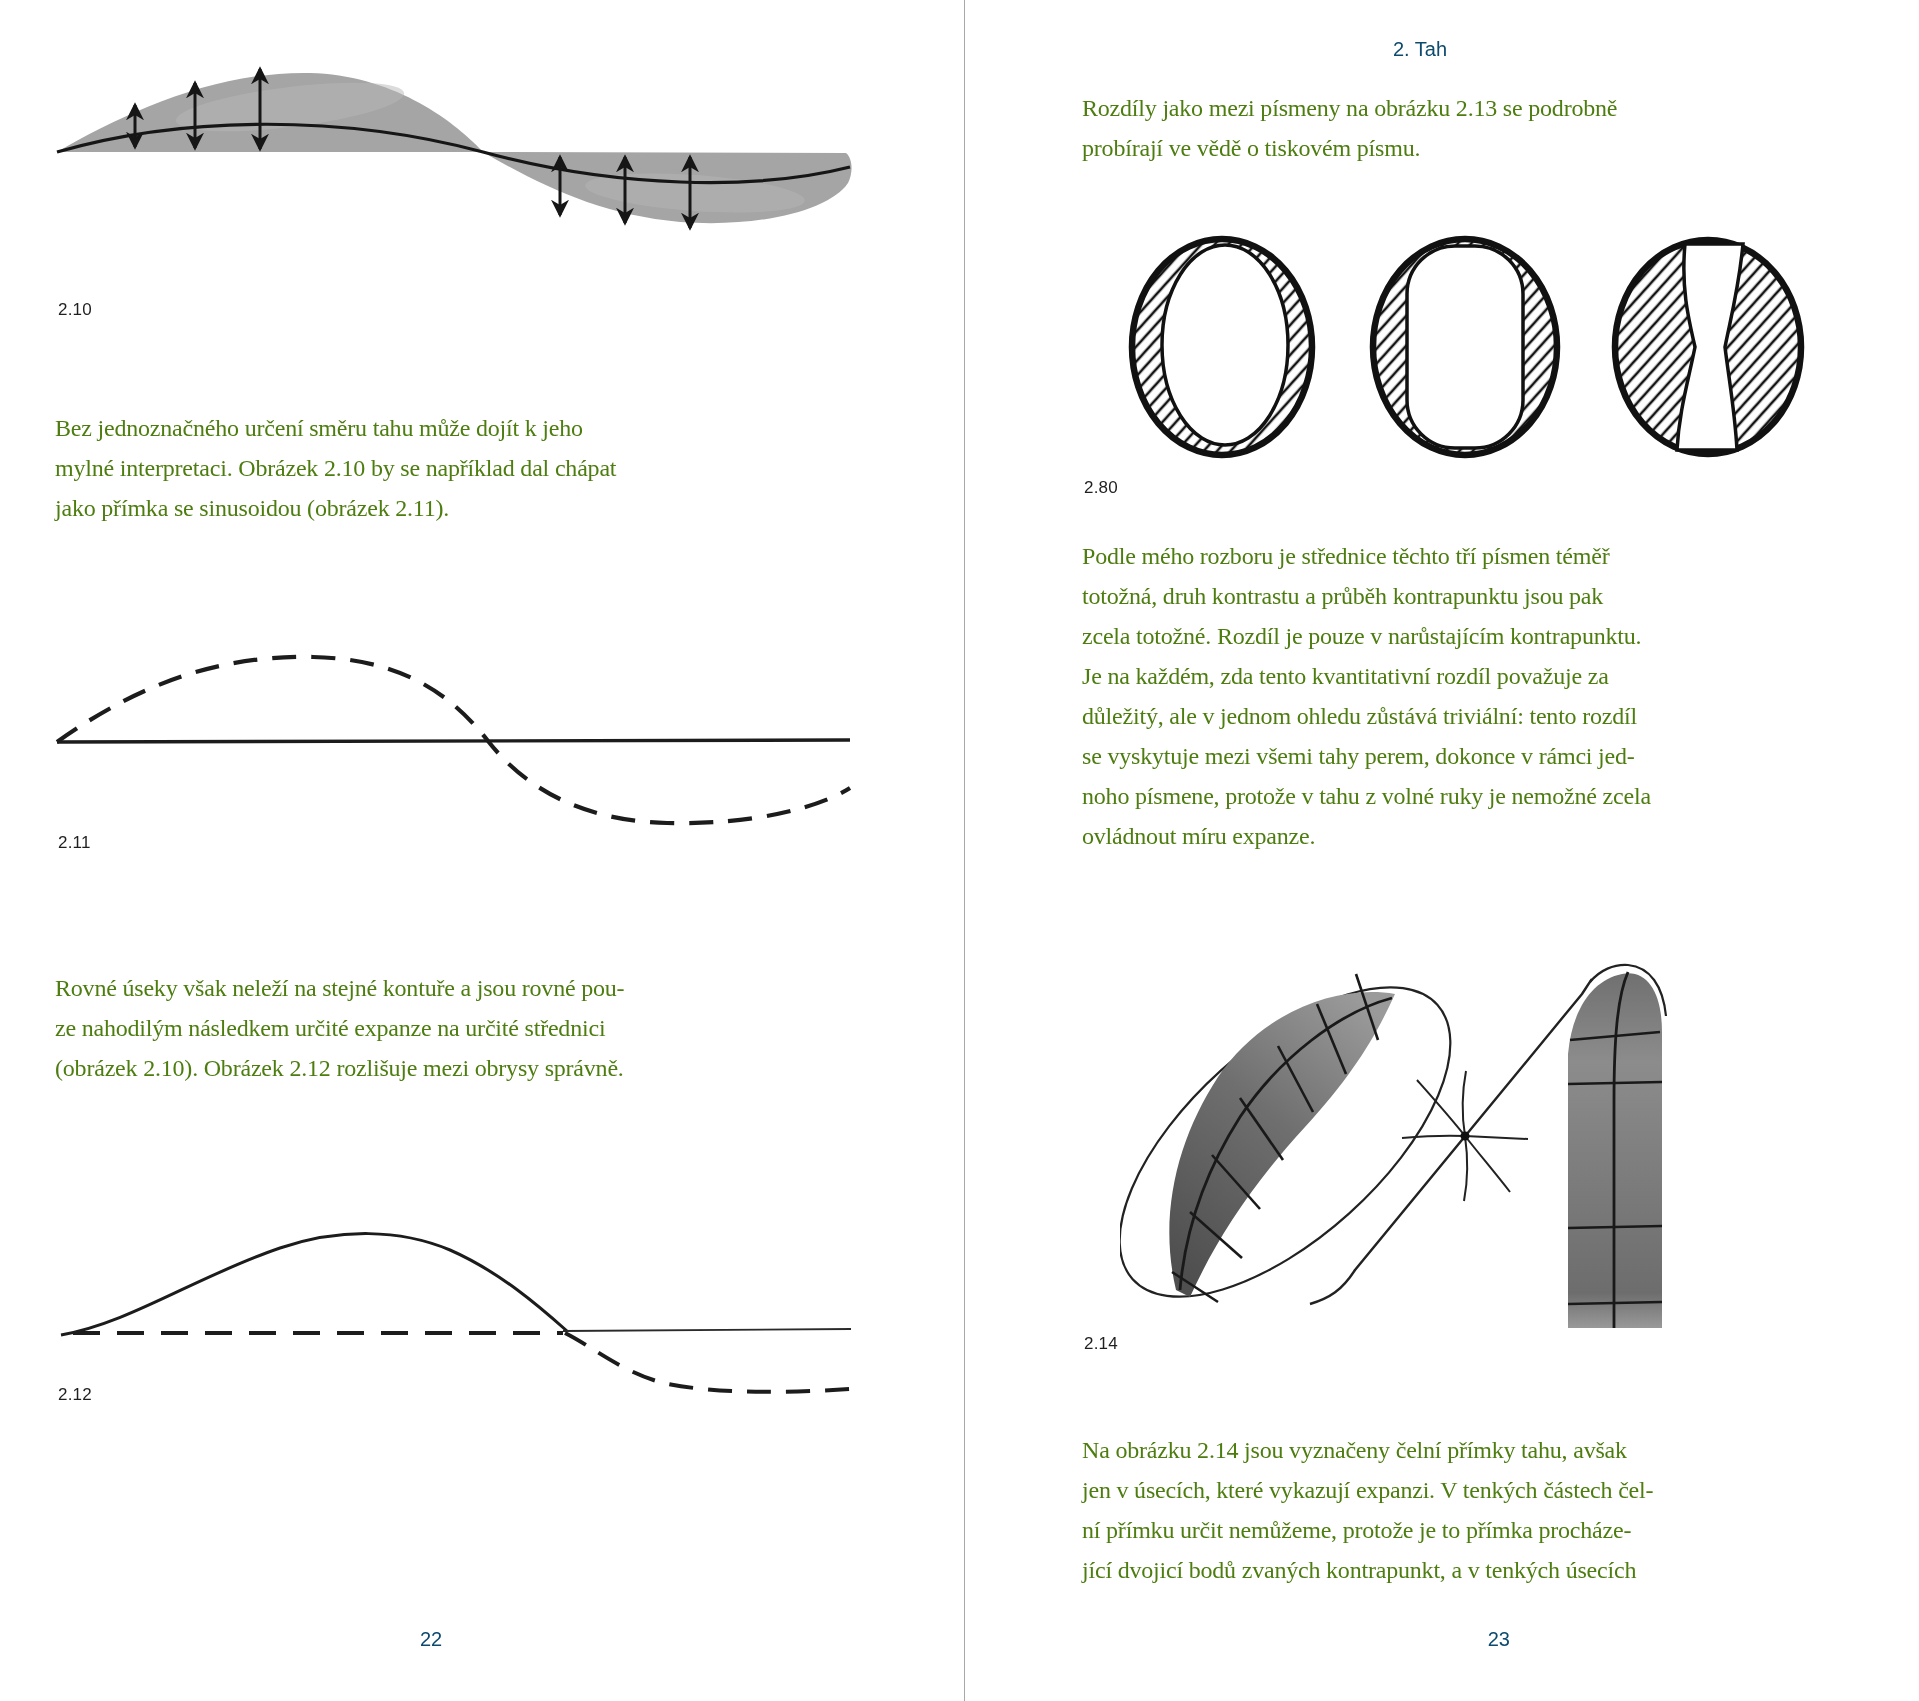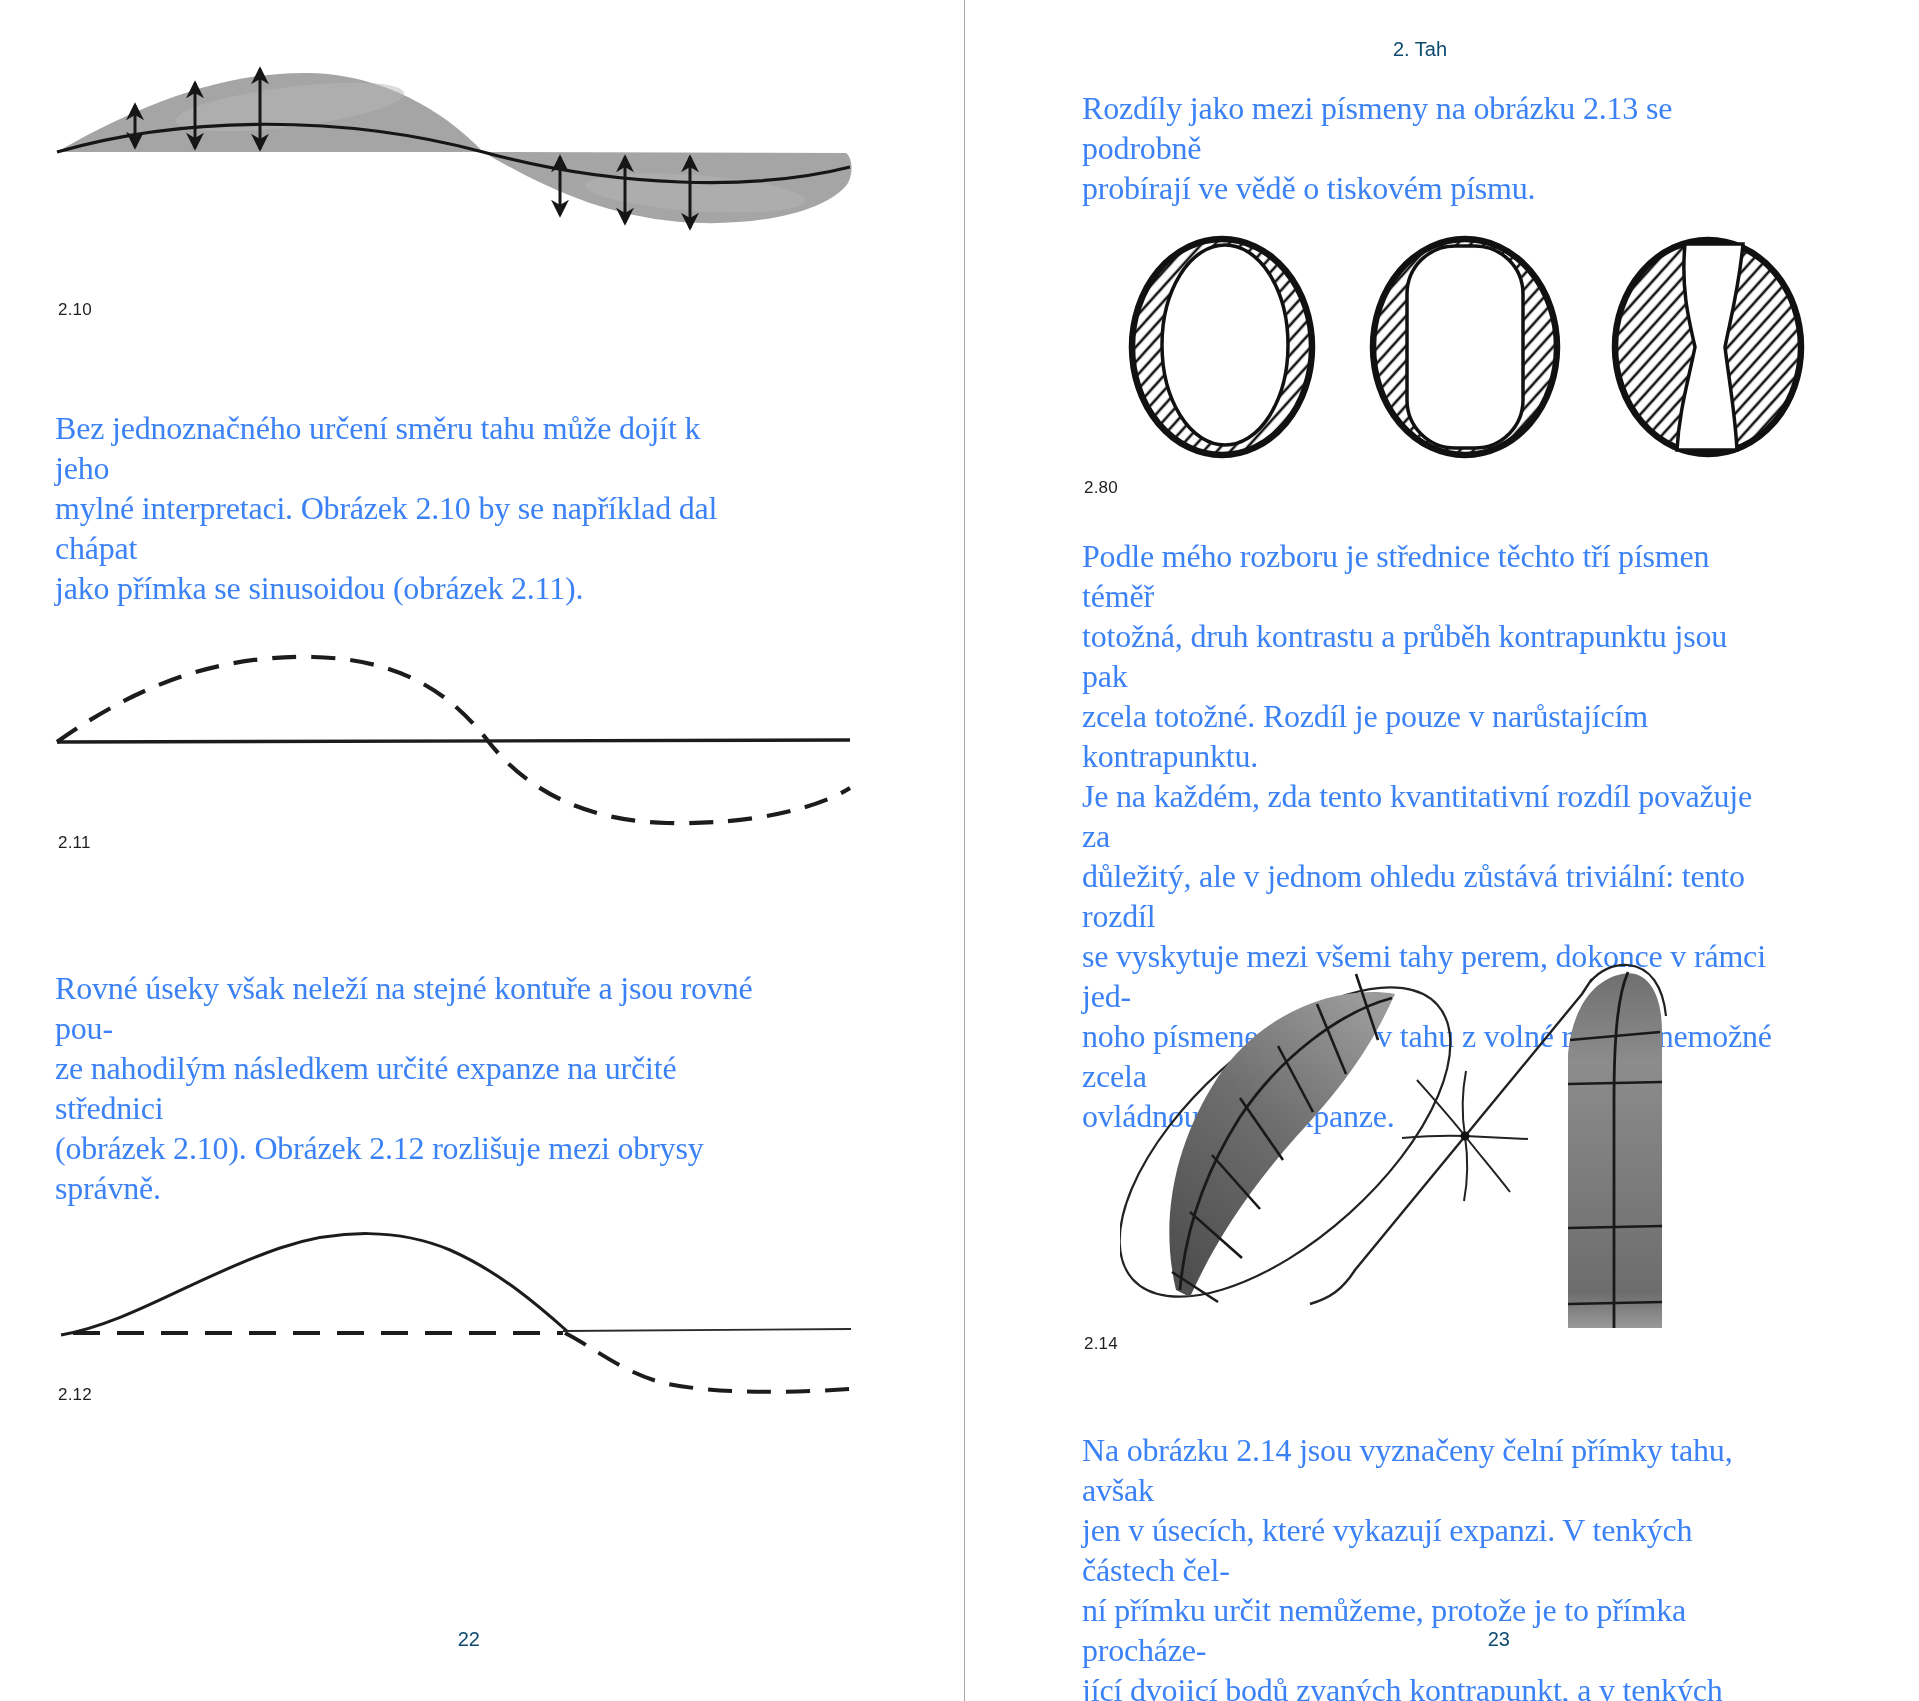--- a/index.html
+++ b/index.html
@@ -3,22 +3,22 @@
 <meta charset="utf-8">
 <style>
   html,body{margin:0;padding:0;}
   body{
     width:1919px;height:1701px;background:#ffffff;position:relative;
     font-family:"Liberation Serif","DejaVu Serif",serif;color:#161616;
     overflow:hidden;
   }
   .abs{position:absolute;}
   .para{
-    font-size:32px;line-height:40px;white-space:pre-line;
-    letter-spacing:-0.2px;color:#3b82f6;
+    font-size:24px;line-height:40px;white-space:pre-line;
+    letter-spacing:-0.2px;color:#4d7c0f;
   }
   .caption{
     font-family:"Liberation Sans","DejaVu Sans",sans-serif;
     font-size:17px;color:#1f1f1f;letter-spacing:0.2px;
   }
   .pagenum,.runhead{
     font-family:"Liberation Sans","DejaVu Sans",sans-serif;
     font-size:20px;color:#0c4a6e;
   }
   .divider{
@@ -68,21 +68,21 @@
 (obrázek 2.10). Obrázek 2.12 rozlišuje mezi obrysy správně.</div>
 
 <svg class="abs" style="left:55px;top:1185px" width="800" height="235" viewBox="0 0 800 235">
   <path d="M6,150 C75,138 140,92 225,63 C285,43 345,44 395,65 C445,87 485,122 512,146" fill="none" stroke="#1c1c1c" stroke-width="3"></path>
   <path d="M18,148 L508,148" fill="none" stroke="#1c1c1c" stroke-width="4" stroke-dasharray="27 17"></path>
   <path d="M508,146 L796,144" fill="none" stroke="#2a2a2a" stroke-width="1.8"></path>
   <path d="M510,148 C538,162 565,186 608,198 C660,209 730,208 796,204" fill="none" stroke="#1c1c1c" stroke-width="4" stroke-dasharray="24 15"></path>
 </svg>
 <div class="abs caption" style="left:58px;top:1385px">2.12</div>
 
-<div class="abs pagenum" style="left:420px;top:1628px;width:60px;text-align:right">22</div>
+<div class="abs pagenum" style="left:420px;top:1628px;width:60px;text-align:left">22</div>
 
 <div class="abs runhead" style="left:1350px;top:38px;width:140px;text-align:center">2. Tah</div>
 
 <div class="abs para" style="left:1082px;top:88px;width:690px">Rozdíly jako mezi písmeny na obrázku 2.13 se podrobně
 probírají ve vědě o tiskovém písmu.</div>
 
 <svg class="abs" style="left:1125px;top:232px" width="700" height="235" viewBox="0 0 700 235">
   <defs>
     <pattern id="hatch" width="10" height="10" patternUnits="userSpaceOnUse" patternTransform="rotate(-48)">
       <line x1="0" y1="5" x2="10" y2="5" stroke="#141414" stroke-width="2.6"></line>

